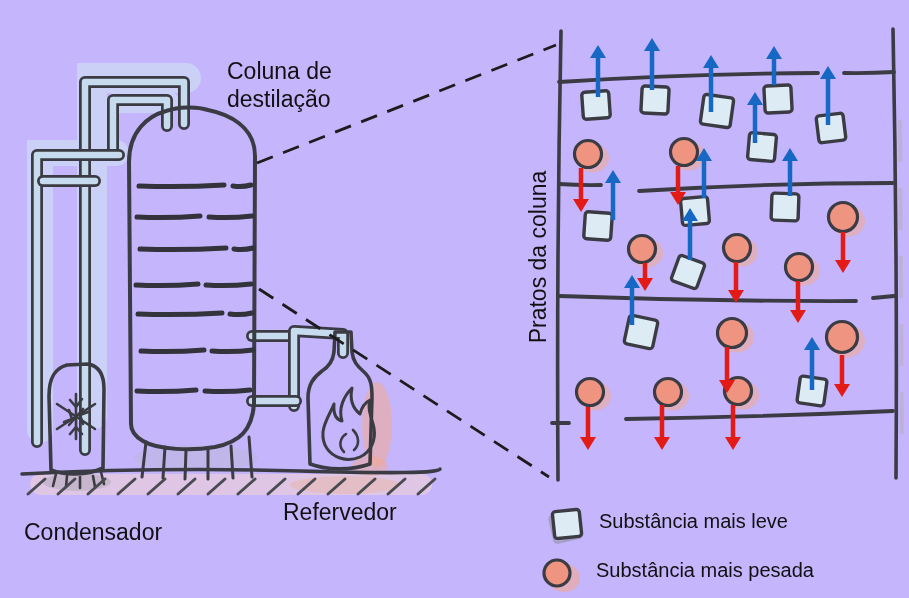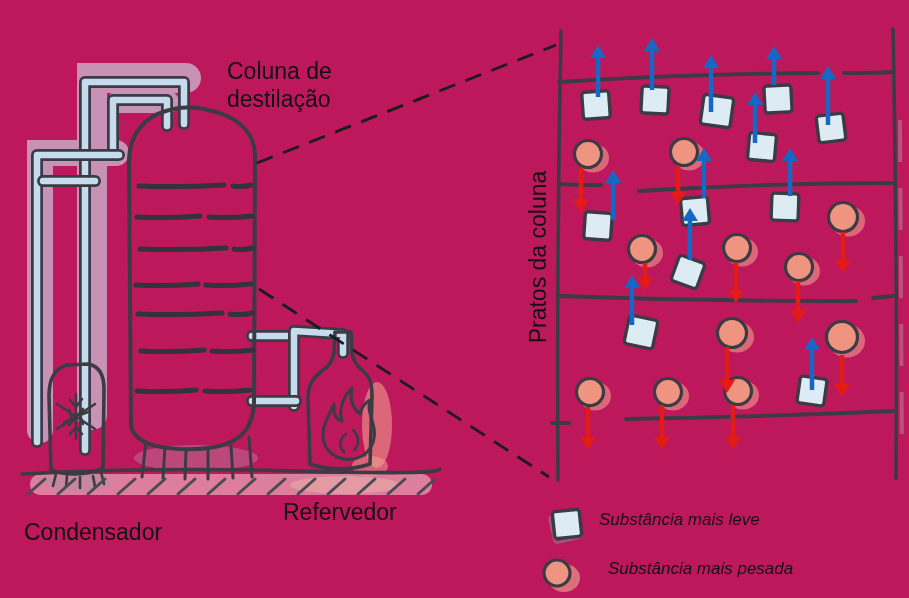--- a/index.html
+++ b/index.html
@@ -1,20 +1,20 @@
 <!DOCTYPE html>
 <html style="--outline: #3b3b44; --blue-arrow: #1668c4; --red-arrow: #e31b17; --square-fill: #ddecf4; --circle-fill: #ee9480; --circle-wash: #f2a98f; --pipe-fill: #c6dbee; --wash-blue: #cfe3f3; --condenser-fill: #b5d1e8; --reboiler-fill: #e07a61; --flame-fill: #e9a355; --ground-wash: #f5d3cf;"><head>
 <meta charset="utf-8">
 <style>
   html,body{margin:0;padding:0;background:#fff;}
-  #stage{position:relative;width:909px;height:598px;background:#be185d;overflow:hidden;
+  #stage{position:relative;width:909px;height:598px;background:#c4b5fd;overflow:hidden;
          font-family:"Liberation Sans", sans-serif;color:#141414;}
   #scene{position:absolute;left:0;top:0;}
   .label{position:absolute;font-size:23px;line-height:1.22;color:#111;}
-  .legend-label{position:absolute;font-size:17px;color:#111;white-space:nowrap;font-style:italic;}
+  .legend-label{position:absolute;font-size:20px;color:#111;white-space:nowrap;}
   #pratos-label{position:absolute;left:538px;top:257px;transform:translate(-50%,-50%) rotate(-90deg);
                 white-space:nowrap;font-size:23px;color:#111;}
   
   .ink{stroke:var(--outline);fill:none;stroke-linecap:round;stroke-linejoin:round;}
   .pipe-dark{stroke:var(--outline);stroke-width:12;fill:none;stroke-linejoin:round;stroke-linecap:round;}
   .pipe-lite{stroke:var(--pipe-fill);stroke-width:6.5;fill:none;stroke-linejoin:round;stroke-linecap:round;}
   .wash{stroke:var(--wash-blue);fill:none;stroke-linecap:round;}
   .dash-line{stroke:#1c1c1c;stroke-width:2.8;stroke-dasharray:17 11;fill:none;}
 </style>
 </head>
@@ -270,14 +270,14 @@
         <circle cx="557" cy="573" r="13" fill="var(--circle-fill)" stroke="var(--outline)" stroke-width="3.2"></circle>
       </g>
     </g>
   </svg>
 
   <div class="label" id="coluna-label" style="left:227px;top:57px;width:124px;">Coluna de destilação</div>
   <div class="label" style="left:24px;top:518px;">Condensador</div>
   <div class="label" style="left:283px;top:498px;">Refervedor</div>
   <div id="pratos-label">Pratos da coluna</div>
   <div class="legend-label" style="left:599px;top:510px;">Substância mais leve</div>
-  <div class="legend-label" style="left:596px;top:559px;margin-left:12px;">Substância mais pesada</div>
+  <div class="legend-label" style="left:596px;top:559px;">Substância mais pesada</div>
 </div>
 
 </body></html>

